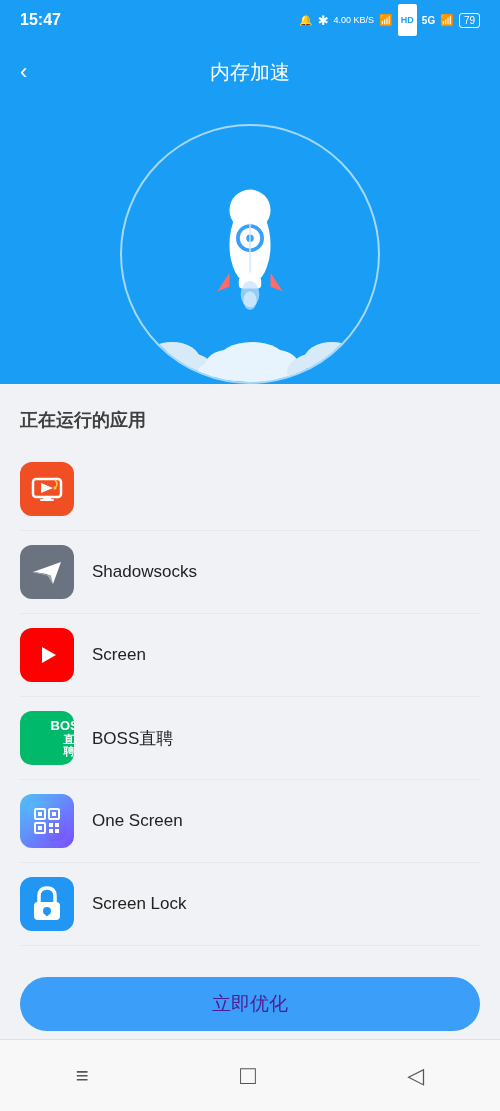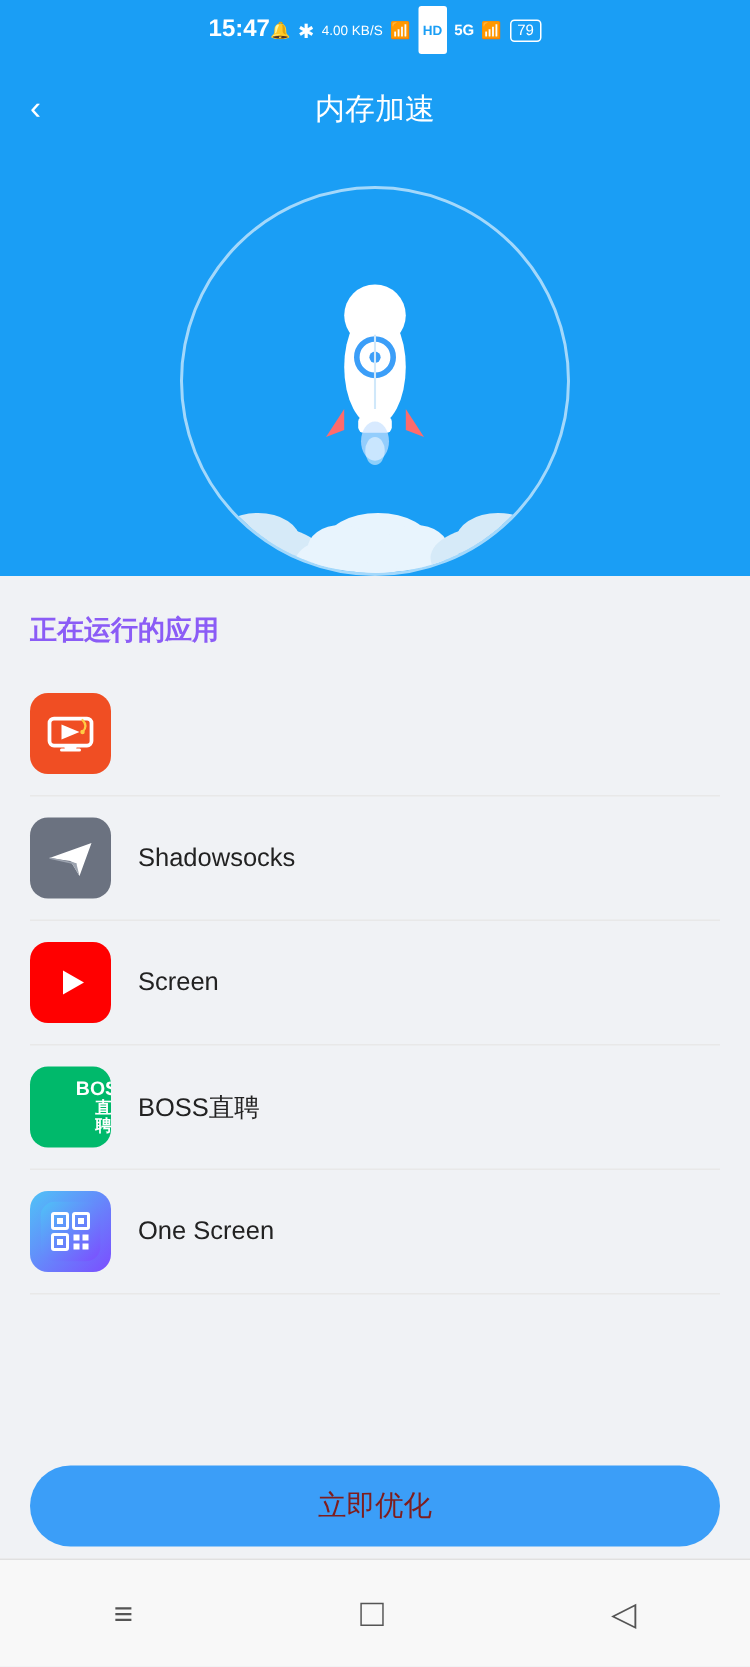--- a/index.html
+++ b/index.html
@@ -9,21 +9,21 @@
       background: #f0f2f5;
       font-family: -apple-system, "PingFang SC", "Microsoft YaHei", sans-serif;
       overflow: hidden;
       position: relative;
     }
 
     
     .status-bar {
       background: #1a9ef5;
       display: flex;
-      justify-content: center;
+      justify-content: space-between;
       align-items: center;
       padding: 8px 20px;
       height: 40px;
     }
     .status-time {
       color: white;
       font-size: 16px;
       font-weight: 600;
     }
     .status-icons {
@@ -95,21 +95,21 @@
 
     
     .content {
       background: #f0f2f5;
       padding: 24px 20px 0;
       flex: 1;
     }
     .section-title {
       font-size: 18px;
       font-weight: 600;
-      color: #8b5cf6;
+      color: #404040;
       margin-bottom: 16px;
     }
 
     
     .app-list {
       display: flex;
       flex-direction: column;
       gap: 0;
     }
     .app-item {
@@ -156,21 +156,21 @@
       background: #2196f3;
     }
 
     
     .optimize-btn {
       position: absolute;
       bottom: 80px;
       left: 20px;
       right: 20px;
       background: #3b9ef8;
-      color: #7f1d1d;
+      color: #4c1d95;
       border: none;
       border-radius: 30px;
       height: 54px;
       font-size: 19px;
       font-weight: 500;
       cursor: pointer;
       display: flex;
       align-items: center;
       justify-content: center;
     }
@@ -334,20 +334,31 @@
           <rect x="11" y="25" width="4" height="4" fill="white"></rect>
           <rect x="22" y="22" width="4" height="4" fill="white"></rect>
           <rect x="28" y="22" width="4" height="4" fill="white"></rect>
           <rect x="22" y="28" width="4" height="4" fill="white"></rect>
           <rect x="28" y="28" width="4" height="4" fill="white"></rect>
         </svg>
       </div>
       <span class="app-name">One Screen</span>
     </div>
 
+    <div class="app-item">
+      <div class="app-icon icon-screenlock">
+        <svg width="32" height="36" viewBox="0 0 32 36" xmlns="http://www.w3.org/2000/svg">
+          <rect x="3" y="16" width="26" height="18" rx="4" fill="white"></rect>
+          <path d="M8 16 V10 Q8 2 16 2 Q24 2 24 10 V16" fill="none" stroke="white" stroke-width="3.5" stroke-linecap="round"></path>
+          <circle cx="16" cy="25" r="4" fill="#2196f3"></circle>
+          <rect x="14.5" y="25" width="3" height="5" rx="1.5" fill="#2196f3"></rect>
+        </svg>
+      </div>
+      <span class="app-name">Screen Lock</span>
+    </div>
 
   </div>
 </div>
 
 <button class="optimize-btn">立即优化</button>
 
 <div class="bottom-nav">
   <span class="nav-icon">≡</span>
   <span class="nav-icon" style="font-size:26px;">□</span>
   <span class="nav-icon">◁</span>

